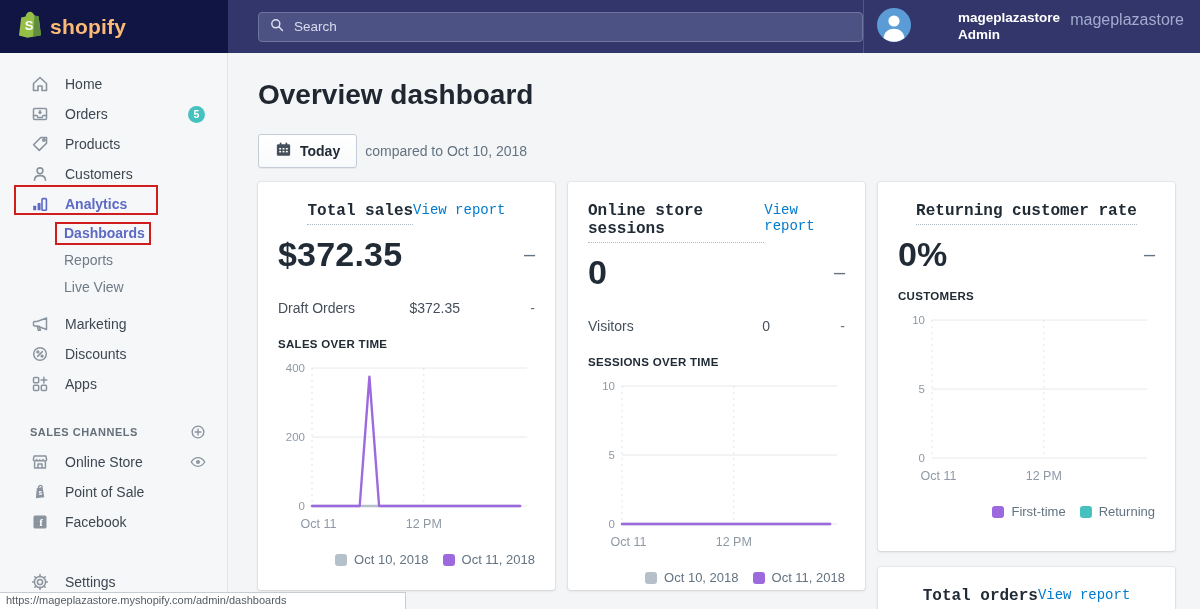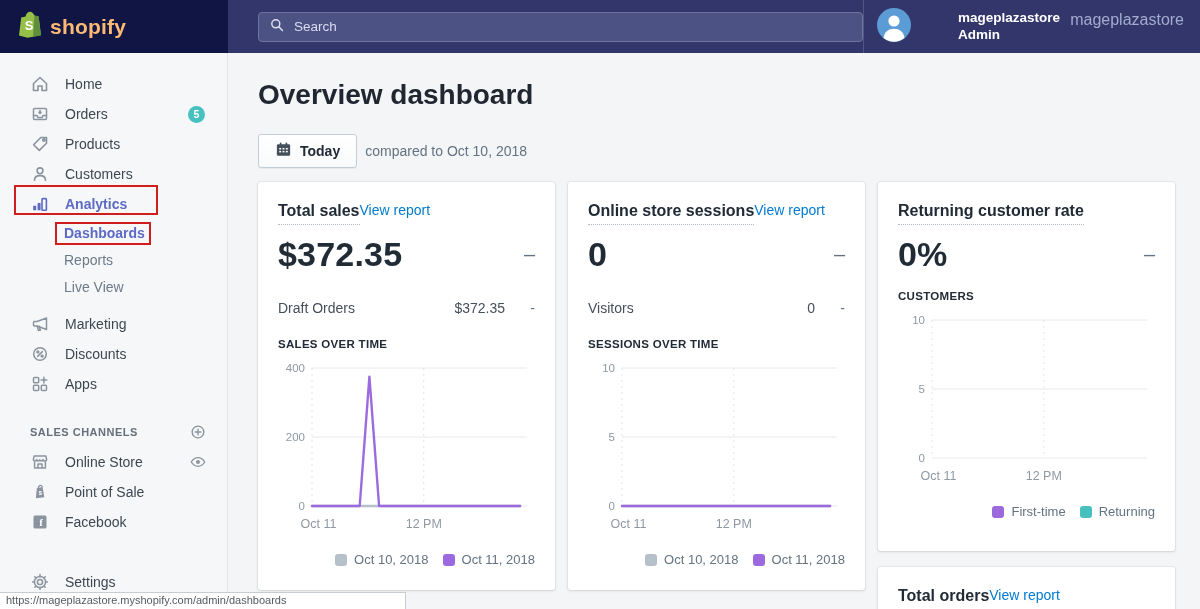--- a/index.html
+++ b/index.html
@@ -49,27 +49,27 @@
   .btn-date { display:flex; align-items:center; gap:8px; height:34px; padding:0 16px; background:linear-gradient(180deg,#ffffff,#f9fafb); border:1px solid #c4cdd5; border-radius:3px; box-shadow:0 1px 0 rgba(22,29,37,.05); font-size:14px; font-weight:600; color:#212b36; cursor:pointer; font-family:"Liberation Sans",sans-serif; }
   .compare-text { font-size:14px; color:#637381; }
 
   .cards { margin-top:14px; display:flex; gap:13px; align-items:flex-start; }
   .card { width:297px; background:#fff; border-radius:3px; box-shadow:0 0 0 1px rgba(63,63,68,.05), 0 1px 3px 0 rgba(63,63,68,.15); padding:20px; }
   .card.h1 { height:408px; }
   .card.h3 { height:369px; }
   .card.h4 { height:240px; }
   .col3 { display:flex; flex-direction:column; gap:16px; width:297px; }
 
-  .card-head { display:flex; align-items:flex-start; justify-content:flex-start; }
+  .card-head { display:flex; align-items:flex-start; justify-content:center;font-family:Liberation Mono, monospace; }
   .card-title { font-size:16px; font-weight:700; color:#212b36; border-bottom:1px dotted #b0bac4; padding-bottom:4px; display:inline-block; }
   .view-report { font-size:14px; color:#007ace; text-decoration:none; cursor:pointer; }
   .big-row { margin-top:10px; display:flex; align-items:center; justify-content:space-between; }
   .big-value { font-size:34px; font-weight:600; color:#212b36; letter-spacing:.2px; }
   .big-delta { font-size:20px; color:#637381; }
-  .metric-row { margin-top:26px; display:flex; align-items:flex-start; font-size:14px; color:#454f5b; }
+  .metric-row { margin-top:26px; display:flex; align-items:flex-start; font-size:14px; color:#454f5b;gap:45px; }
   .metric-row .ml { flex:1; }
   .metric-row .md { width:16px; text-align:right; margin-left:14px; color:#637381; }
   .section-label { margin-top:22px; font-size:11.5px; font-weight:700; letter-spacing:.3px; color:#212b36; }
   .section-label.tight { margin-top:16px; }
   .plot { margin-top:8px; }
   svg text.tick { font-family:"Liberation Sans",sans-serif; font-size:11.5px; fill:#8e99a4; }
   svg text.tick.x { font-size:12.5px; }
   .legend { display:flex; justify-content:flex-end; align-items:center; gap:14px; margin-top:14px; font-size:13px; color:#637381; }
   .lg-item { display:flex; align-items:center; }
   .lg-item .sw { width:12px; height:12px; border-radius:3px; display:inline-block; margin-right:7px; }

